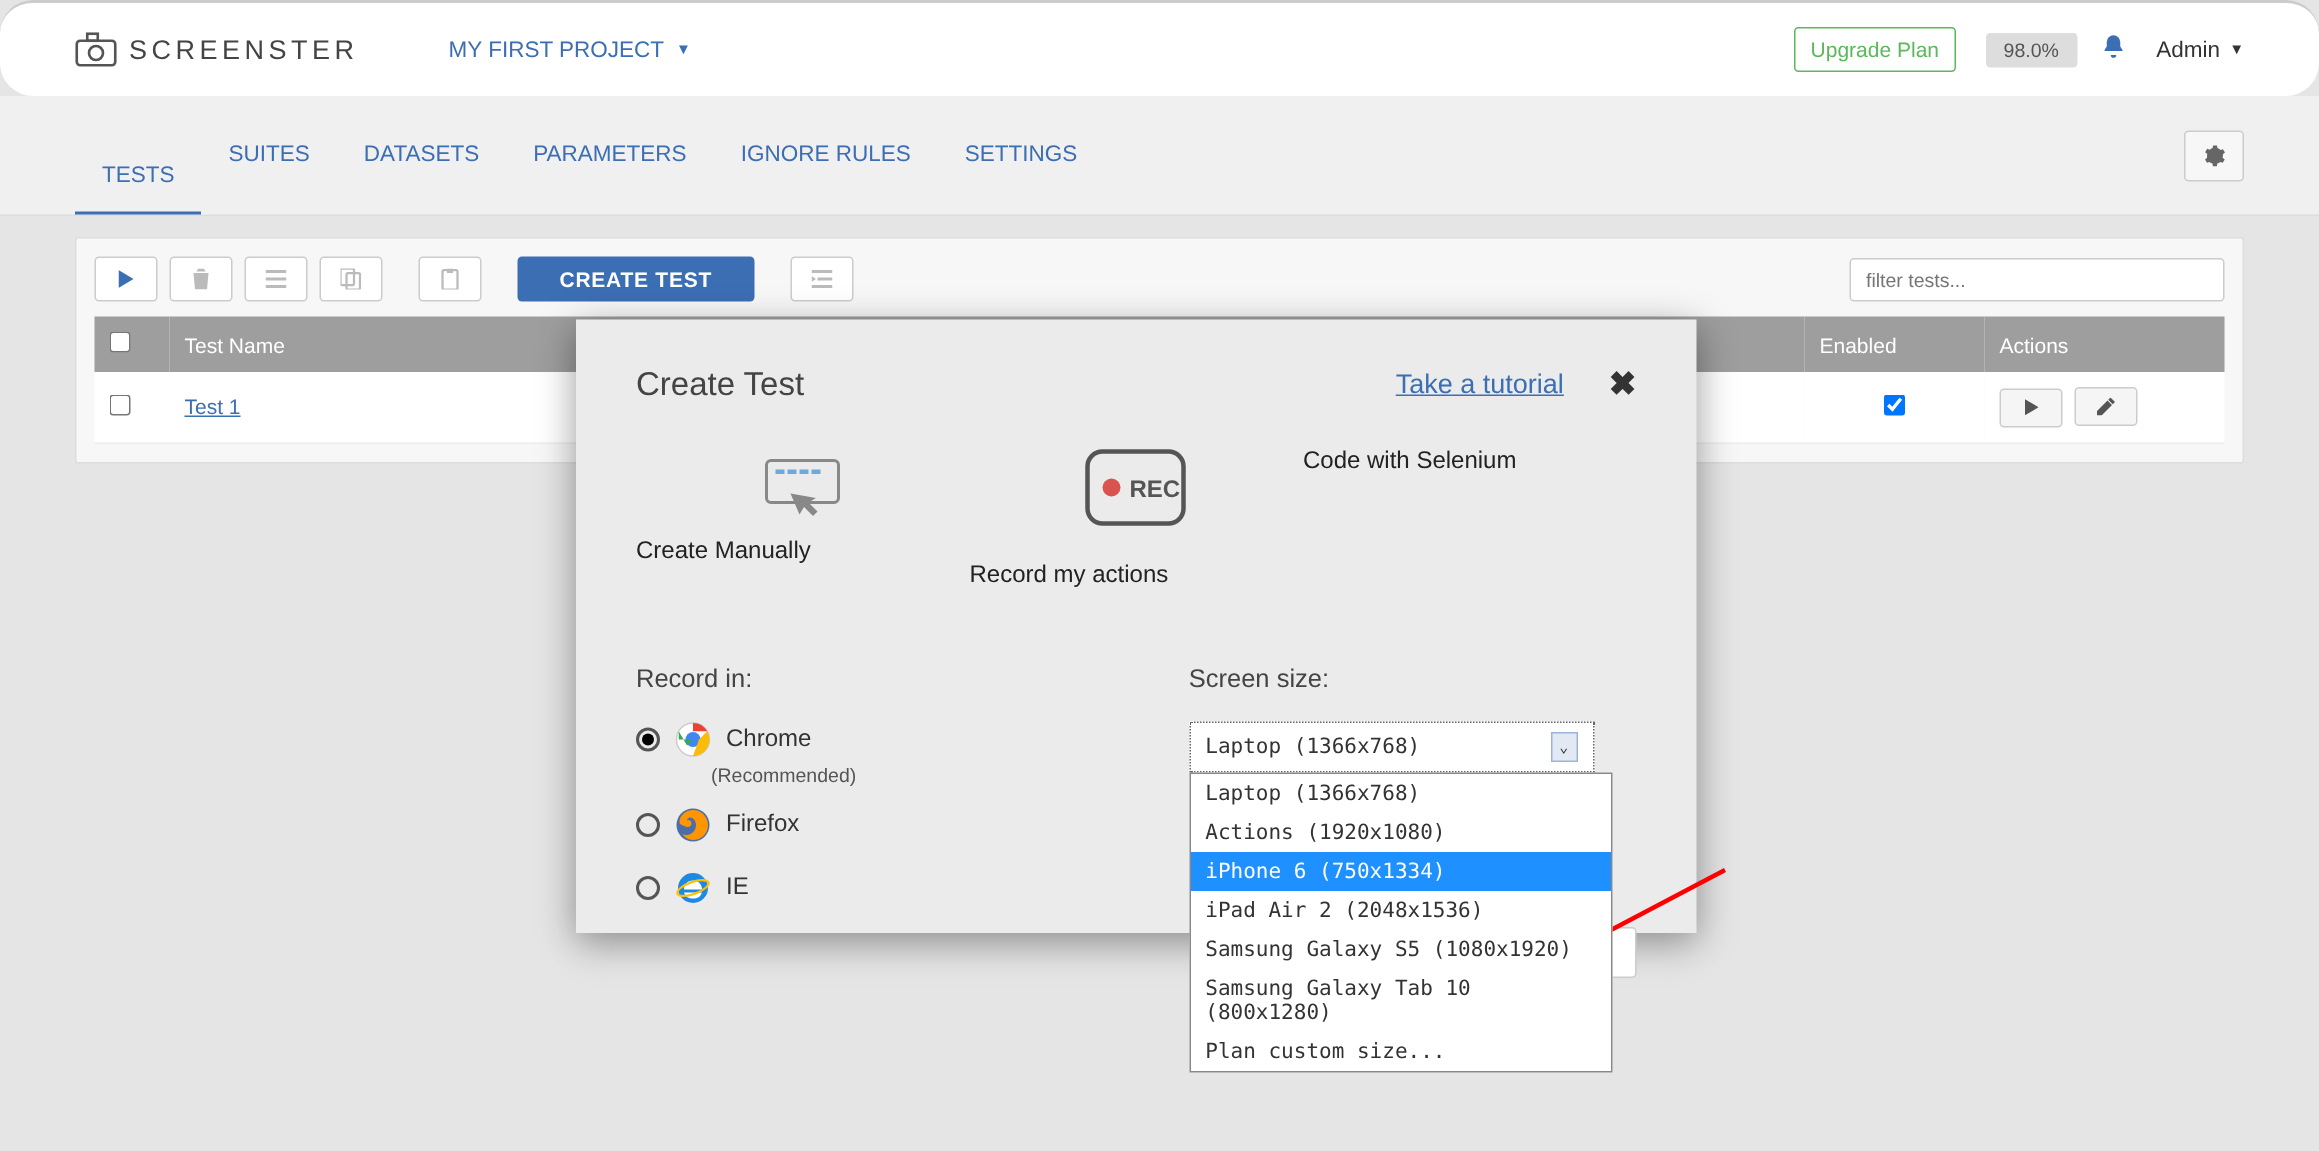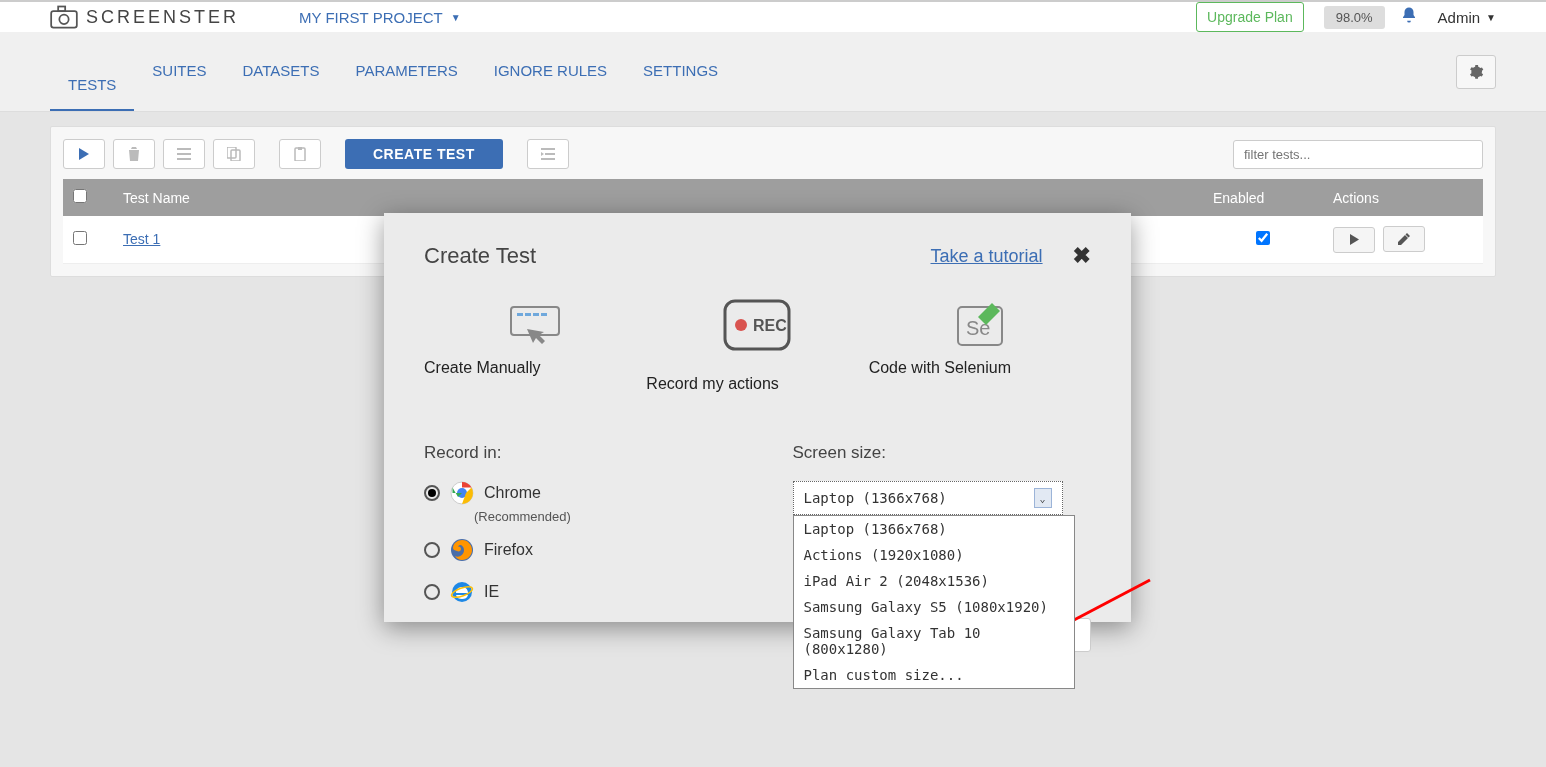--- a/index.html
+++ b/index.html
@@ -1,17 +1,17 @@
 <!DOCTYPE html>
 <html><head>
 <meta charset="utf-8">
 <style>
 * { box-sizing: border-box; margin: 0; padding: 0; }
 body { font-family: Arial, Helvetica, sans-serif; background: #e5e5e5; color: #333; width: 1546px; height: 767px; overflow: hidden; position: relative; }
-.top-bar { background: #fff; border-top: 2px solid #ccc; display: flex; align-items: center; padding: 0 50px; }
+.top-bar { background: #fff; border-top: 2px solid #ccc; display: flex; align-items: center; padding: 16px 50px; border-radius: 22px; }
 .logo { display: flex; align-items: center; gap: 8px; color: #444; font-size: 18px; letter-spacing: 3px; font-weight: 400; }
 .logo-icon { width: 28px; height: 24px; }
 .project-btn { margin-left: 60px; background: none; border: none; color: #3c6eb4; font-size: 15px; display: flex; align-items: center; gap: 8px; cursor: pointer; }
 .spacer { flex: 1; }
 .upgrade-btn { border: 1px solid #5cb85c; color: #5cb85c; background: #fff; padding: 6px 10px; border-radius: 3px; font-size: 14px; cursor: pointer; }
 .pct-box { background: #ddd; padding: 4px 12px; border-radius: 3px; margin-left: 20px; font-size: 13px; color: #555; }
 .bell-icon { margin-left: 15px; color: #3c6eb4; cursor: pointer; }
 .admin-btn { margin-left: 20px; background: none; border: none; font-size: 15px; display: flex; align-items: center; gap: 6px; cursor: pointer; color: #333; }
 .nav-row { display: flex; align-items: center; padding: 0 50px; background: #f0f0f0; border-bottom: 1px solid #ddd; }
 .nav-tab { padding: 16px 18px; color: #3c6eb4; font-size: 15px; cursor: pointer; border-bottom: 2px solid transparent; }
@@ -208,27 +208,20 @@
       <div class="method-icon">
         <svg width="68" height="52" viewBox="0 0 68 52">
             <rect x="2" y="2" width="64" height="48" rx="10" fill="none" stroke="#555" stroke-width="3"></rect>
             <circle cx="18" cy="26" r="6" fill="#d9534f"></circle>
             <text x="30" y="32" font-size="16" font-weight="bold" fill="#555">REC</text>
           </svg>
       </div>
       <div class="method-label" style="margin-top:24px">Record my actions</div>
     </div>
     <div class="method">
-      <div class="method-icon">
-        <svg width="52" height="48" viewBox="0 0 52 48">
-            <rect x="4" y="6" width="44" height="38" rx="4" fill="none" stroke="#888" stroke-width="2"></rect>
-            <text x="12" y="34" font-size="20" fill="#888">Se</text>
-            <path d="M38 2l8 8-14 14-8-8z" fill="#5cb85c"></path>
-          </svg>
-      </div>
       <div class="method-label">Code with Selenium</div>
     </div>
   </div>
   <div class="form-row">
     <div class="col">
       <div class="col-label">Record in:</div>
       <div class="radio-opt">
         <span class="radio-ring sel"></span>
         <svg class="browser-icon" viewBox="0 0 24 24">
             <circle cx="12" cy="12" r="11" fill="#fff" stroke="#ccc"></circle>
@@ -261,20 +254,21 @@
     <div class="col">
       <div class="col-label">Screen size:</div>
       <div class="select-box">
         <div class="select-display">
           <span>Laptop (1366x768)</span>
           <span class="select-arrow">⌄</span>
         </div>
         <div class="dropdown">
           <div class="dd-option">Laptop (1366x768)</div>
           <div class="dd-option">Actions (1920x1080)</div>
+          <div class="dd-option highlight">iPhone 6 (750x1334)</div>
           <div class="dd-option">iPad Air 2 (2048x1536)</div>
           <div class="dd-option">Samsung Galaxy S5 (1080x1920)</div>
           <div class="dd-option">Samsung Galaxy Tab 10 (800x1280)</div>
           <div class="dd-option">Plan custom size...</div>
         </div>
       </div>
     </div>
   </div>
   <button class="cancel-btn">Cancel</button>
 </div>

